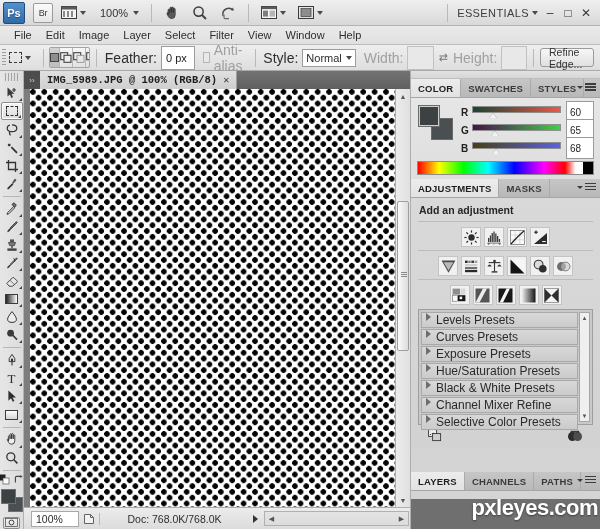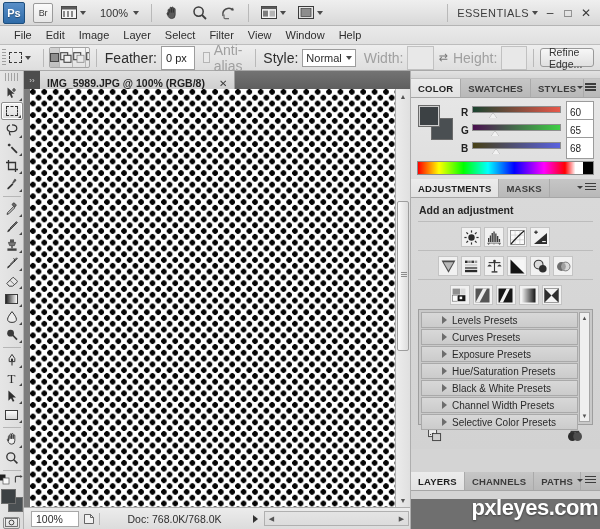--- a/index.html
+++ b/index.html
@@ -139,23 +139,24 @@
     display: flex; align-items: flex-end;
   }
   .tabgrip {
     width: 16px; height: 18px; background: #4d4d4d;
     display: flex; align-items: center; justify-content: center;
     color: #d8d8d8; font-size: 8px;
   }
   .doctab {
     height: 18px; padding: 0 7px;
     background: linear-gradient(#e0e0e0, #cfcfcf);
-    display: flex; align-items: flex-end; gap: 14px;
+    display: flex; align-items: center; gap: 6px;
     font-size: 10.5px; color: #1f1f1f; font-weight: bold;
     border-right: 1px solid #9e9e9e;
+    font-family: Liberation Mono, monospace;
   }
   .tabclose { color: #3c3c3c; font-size: 10px; font-weight: normal; }
 
   
   .toolbox {
     position: absolute; left: 0; top: 71px; width: 24px; height: 458px;
     background: linear-gradient(to right, #e6e6e6, #dcdcdc);
     border-right: 1px solid #b2b2b2;
     display: flex; flex-direction: column; align-items: center;
   }
@@ -368,22 +369,22 @@
   .presets {
     margin-top: 4px; position: relative;
     background: #c9c9c9; border: 1px solid #9e9e9e;
     padding: 2px; height: 116px;
   }
   .preset-list { position: absolute; left: 2px; top: 2px; right: 14px; bottom: 2px; }
   .preset {
     height: 16px; margin-bottom: 1px;
     background: linear-gradient(#d8d8d8, #cbcbcb);
     border: 1px solid #a9a9a9;
-    display: flex; align-items: center; padding-left: 20px;
-    font-size: 10px; color: #2a2a2a;
+    display: flex; padding-left: 4px;
+    font-size: 12px; color: #2a2a2a;
   }
   .ptri {
     width: 0; height: 0; margin-right: 5px;
     border-top: 4px solid transparent; border-bottom: 4px solid transparent;
     border-left: 5px solid #6d6d6d;
   }
   .preset-scroll {
     position: absolute; right: 2px; top: 2px; bottom: 2px; width: 11px;
     background: #efefef; border: 1px solid #a6a6a6;
   }
@@ -1030,21 +1031,21 @@
           <div class="preset">
             <div class="ptri"></div>
             <span>Hue/Saturation Presets</span>
           </div>
           <div class="preset">
             <div class="ptri"></div>
             <span>Black &amp; White Presets</span>
           </div>
           <div class="preset">
             <div class="ptri"></div>
-            <span>Channel Width Presets</span>
+            <span>Channel Mixer Refine</span>
           </div>
           <div class="preset">
             <div class="ptri"></div>
             <span>Selective Color Presets</span>
           </div>
         </div>
         <div class="preset-scroll">
           <div class="ps-arrow up">▲</div>
           <div class="ps-arrow down">▼</div>
         </div>

